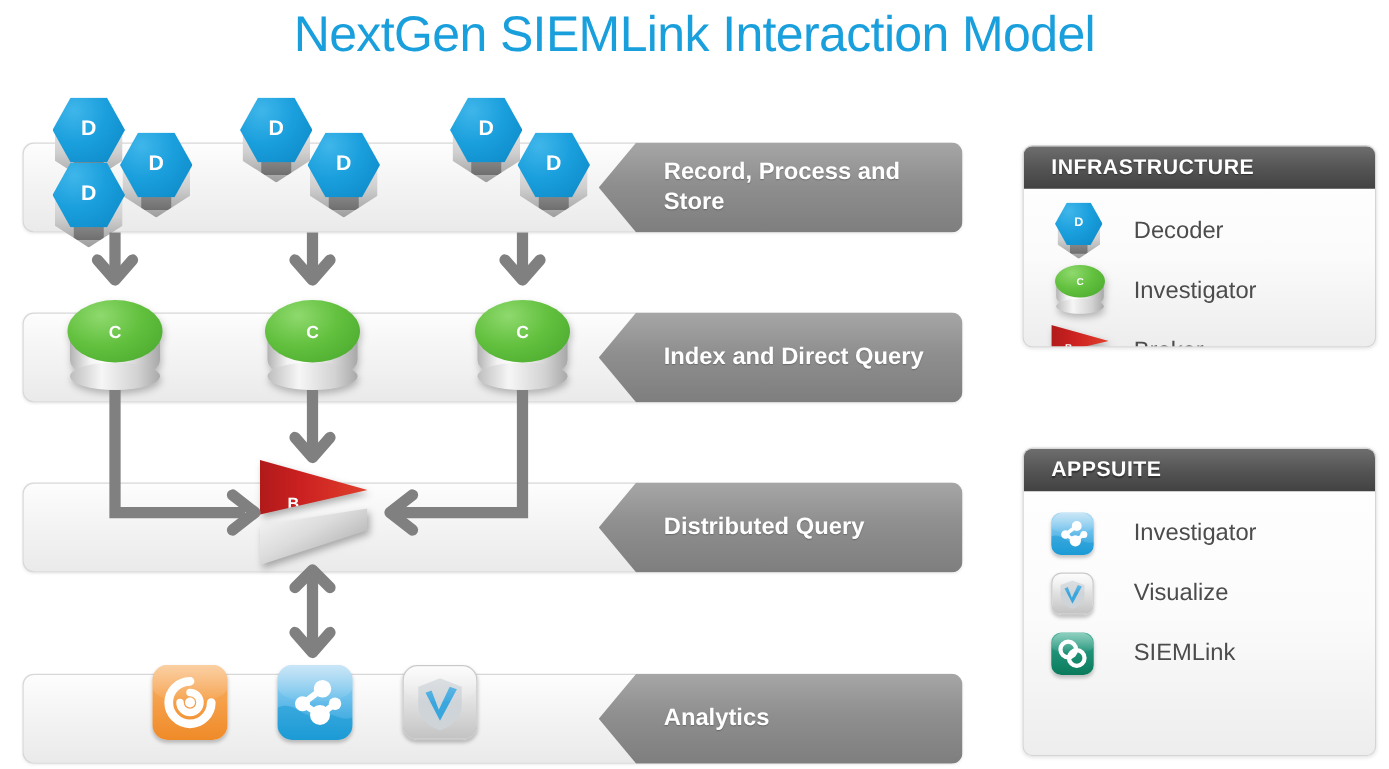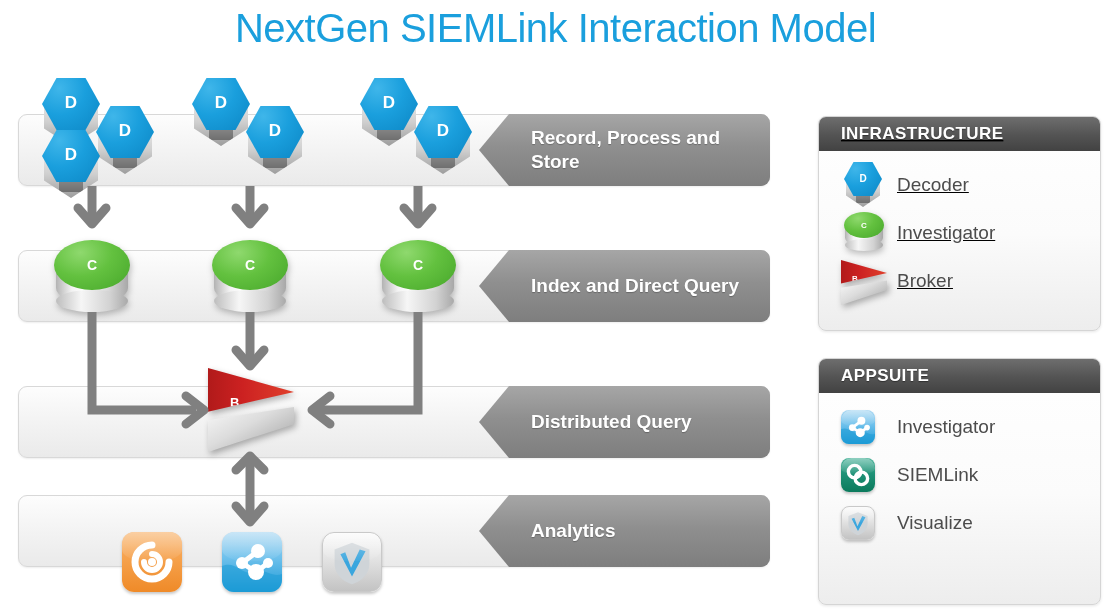--- a/index.html
+++ b/index.html
@@ -39,21 +39,21 @@
     display: flex; align-items: center;
     padding-left: 52px;
     font-size: 19px; font-weight: 700; line-height: 1.25;
     text-shadow: 0 1px 1px rgba(0,0,0,0.25);
     clip-path: polygon(30px 0, 100% 0, 100% 100%, 30px 100%, 0 50%);
   }
 
   #row1 { top: 114px; }
   #row2 { top: 250px; }
   #row3 { top: 386px; padding-left: 48px; }
-  #row4 { top: 495px; }
+  #row4 { top: 539px; }
 
   
   .hexgroup { position: absolute; }
   .hex { position: absolute; width: 62px; height: 70px; }
   .hex .body {
     position: absolute; left: 4px; top: 22px;
     width: 54px; height: 46px;
     background: linear-gradient(to bottom, #e9e9e9 0%, #cfcfcf 48%, #9d9d9d 100%);
     clip-path: polygon(0 0, 50% 18%, 100% 0, 100% 62%, 50% 100%, 0 62%);
     filter: drop-shadow(1px 2px 2px rgba(0,0,0,0.28));
@@ -143,21 +143,21 @@
   #arrows { position: absolute; left:0; top:0; width:1111px; height:615px; pointer-events:none; }
 
   
   .panel {
     position: absolute;
     border: 1px solid #d5d5d5; border-radius: 8px;
     background: linear-gradient(to bottom, #ffffff 0%, #fbfbfb 55%, #ededed 100%);
     box-shadow: 0 1px 3px rgba(0,0,0,0.10);
     overflow: hidden;
   }
-  #panel-infrastructure { left: 818px; top: 116px; width: 283px; height: 215px; text-decoration: underline; }
+  #panel-infrastructure { left: 818px; top: 116px; width: 283px; height: 162px; }
   #panel-appsuite       { left: 818px; top: 358px; width: 283px; height: 247px; }
   .panel-header {
     height: 34px;
     background: linear-gradient(to bottom, #6e6e6e 0%, #555555 50%, #424242 100%);
     color: #ffffff;
     display: flex; align-items: center;
     padding-left: 22px;
     font-size: 17px; font-weight: 700; letter-spacing: 0.4px;
     text-shadow: 0 1px 1px rgba(0,0,0,0.4);
   }
@@ -165,21 +165,21 @@
   .legend-item {
     display: flex; align-items: center;
     height: 48px; padding-left: 22px;
   }
   .legend-icon {
     width: 50px; min-width: 50px; height: 46px;
     position: relative; display: flex; align-items: center; justify-content: flex-start;
   }
   .legend-label {
     font-size: 19px; color: #4c4c4c; font-weight: 400;
-    margin-left: 6px;
+    margin-left: 16px;
   }
 </style>
 </head>
 <body>
 
 <div id="stage">
 
   <div class="title">NextGen SIEMLink Interaction Model</div>
 
   <div class="row" id="row1">
@@ -376,40 +376,40 @@
               <path d="M36 19 L20 31 M20 31 L34 40 M34 40 L46 31" stroke="#ffffff" stroke-width="5" fill="none"></path>
             </svg>
             <div class="gloss"></div>
           </div>
         </div>
         <div class="legend-label">Investigator</div>
       </div>
 
       <div class="legend-item">
         <div class="legend-icon">
+          <div class="appicon visualize" style="width:34px; height:34px; border-radius:8px;">
+            <svg viewBox="0 0 60 60">
+              <path d="M30 10 L48 17 L48 32 C48 43 39 50 30 53 C21 50 12 43 12 32 L12 17 Z" fill="#cfd4d8"></path>
+              <path d="M18 22 L30 45 L44 19 L38 17 L29 36 L23 20 Z" fill="#3aa6de"></path>
+            </svg>
+            <div class="gloss"></div>
+          </div>
+        </div>
+        <div class="legend-label">Visualize</div>
+      </div>
+
+      <div class="legend-item">
+        <div class="legend-icon">
           <div class="appicon siemlink" style="width:34px; height:34px; border-radius:8px;">
             <svg viewBox="0 0 60 60">
               <circle cx="24" cy="24" r="11" fill="none" stroke="#ffffff" stroke-width="6"></circle>
               <circle cx="36" cy="36" r="11" fill="none" stroke="#ffffff" stroke-width="6"></circle>
             </svg>
             <div class="gloss"></div>
           </div>
         </div>
         <div class="legend-label">SIEMLink</div>
       </div>
 
-      <div class="legend-item">
-        <div class="legend-icon">
-          <div class="appicon visualize" style="width:34px; height:34px; border-radius:8px;">
-            <svg viewBox="0 0 60 60">
-              <path d="M30 10 L48 17 L48 32 C48 43 39 50 30 53 C21 50 12 43 12 32 L12 17 Z" fill="#cfd4d8"></path>
-              <path d="M18 22 L30 45 L44 19 L38 17 L29 36 L23 20 Z" fill="#3aa6de"></path>
-            </svg>
-            <div class="gloss"></div>
-          </div>
-        </div>
-        <div class="legend-label">Visualize</div>
-      </div>
-
     </div>
   </div>
 
 </div>
 
 </body></html>

